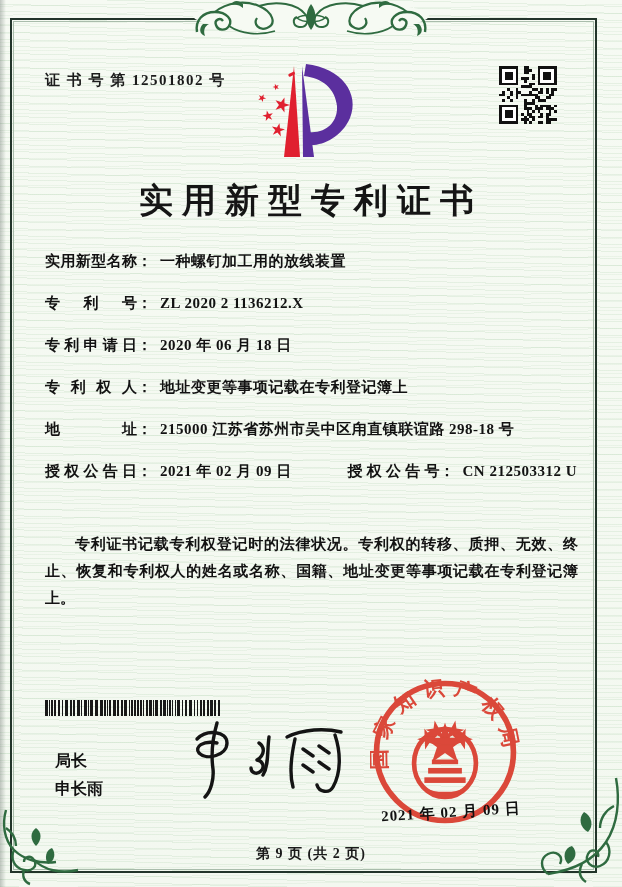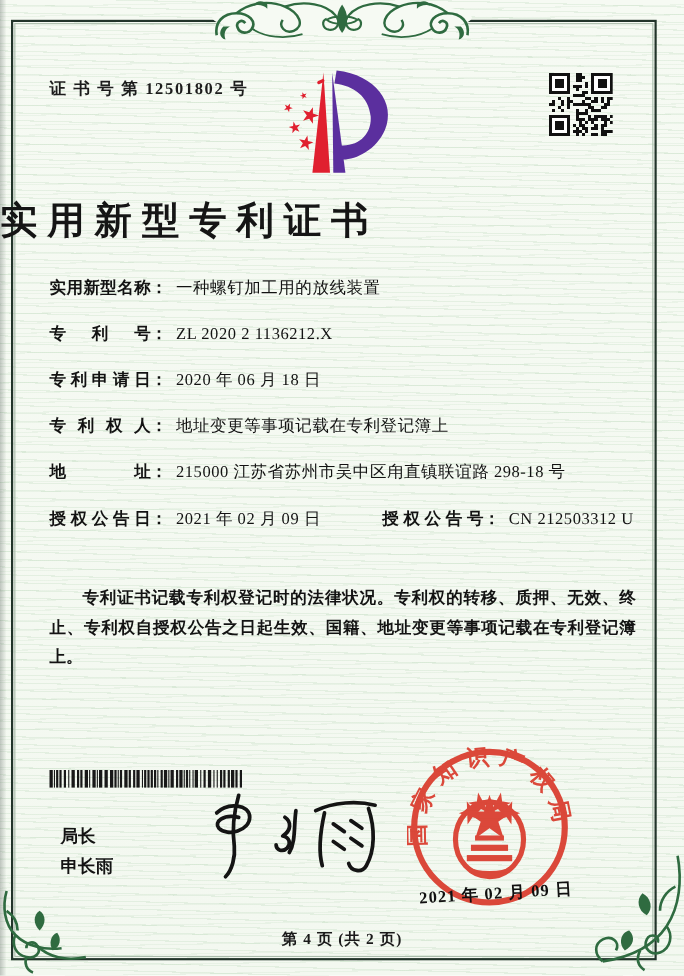--- a/index.html
+++ b/index.html
@@ -14,27 +14,27 @@
       linear-gradient(#f6faf3,#f3f8f0);}
   .edge-shade{position:absolute;left:0;top:0;bottom:0;width:6px;
     background:linear-gradient(90deg,rgba(90,100,95,.35),rgba(90,100,95,0));}
   
   .frame{position:absolute;left:10px;top:18px;right:25px;bottom:14px;
     border:2px solid var(--frame-dark);}
   .frame-inner{position:absolute;inset:1px;border:1px solid #a9bcab;}
   .content{position:absolute;inset:0;}
   .abs{position:absolute;}
   .certno{left:45px;top:71px;font-size:15px;font-weight:700;color:#1c1c1c;letter-spacing:1.5px;}
-  .title{left:0;right:0;top:178px;text-align:left;font-size:34px;font-weight:700;
+  .title{left:0;right:0;top:178px;text-align:center;font-size:34px;font-weight:700;
     color:#151515;letter-spacing:9px;}
   .fields{left:45px;top:252px;right:40px;font-size:15px;color:#121212;}
   .frow{height:18px;margin-bottom:24px;white-space:nowrap;}
   .flabel{display:inline-block;width:92px;text-align:justify;text-align-last:justify;font-weight:700;}
   .fcolon{font-weight:700;margin-right:8px;}
-  .fvalue{font-weight:400;letter-spacing:.5px;}
+  .fvalue{font-weight:700;letter-spacing:.5px;}
   .dual .pair{display:inline-block;}
   .dual .pair.second{margin-left:52px;}
   .bodytext{left:45px;top:531px;width:533px;font-size:15px;line-height:27px;
     color:#131313;font-weight:600;text-align:justify;}
   .bodytext p{margin:0;text-indent:2em;}
   .barcode{left:45px;top:700px;width:176px;height:16px;}
   .barcode i{position:absolute;top:0;bottom:0;background:#181818;}
   .director{left:55px;top:747px;font-size:16px;font-weight:700;color:#131313;line-height:28px;}
   .sig{left:183px;top:713px;}
   .seal{left:370px;top:677px;opacity:.92;}
@@ -280,21 +280,21 @@
       <span class="pair">
         <span class="flabel">授权公告日</span><span class="fcolon">：</span><span class="fvalue">2021 年 02 月 09 日</span>
       </span>
       <span class="pair second">
         <span class="flabel">授权公告号</span><span class="fcolon">：</span><span class="fvalue">CN 212503312 U</span>
       </span>
     </div>
   </div>
 
   <div class="abs bodytext">
-    <p>专利证书记载专利权登记时的法律状况。专利权的转移、质押、无效、终止、专利权自授权公告之日起生效、国籍、地址变更等事项记载在专利登记簿上。</p>
+    <p>专利证书记载专利权登记时的法律状况。专利权的转移、质押、无效、终止、恢复和专利权人的姓名或名称、国籍、地址变更等事项记载在专利登记簿上。</p>
   </div>
 
   <div class="abs barcode">
       <i style="left:0px;width:3px"></i>
       <i style="left:4px;width:1px"></i>
       <i style="left:6px;width:2px"></i>
       <i style="left:9px;width:2px"></i>
       <i style="left:13px;width:2px"></i>
       <i style="left:17px;width:1px"></i>
       <i style="left:20px;width:3px"></i>
@@ -381,15 +381,15 @@
         <rect x="66" y="88" width="28" height="5" stroke="none"></rect>
         <rect x="62" y="97" width="36" height="6" stroke="none"></rect>
         <rect x="58" y="107" width="44" height="6" stroke="none"></rect>
         <path d="M60,120 C66,126 94,126 100,120" fill="none" stroke-width="4"></path>
       </g>
     </svg>
   </div>
 
   <div class="abs sealdate">2021 年 02 月 09 日</div>
 
-  <div class="abs pagefooter">第 4 页 (共 2 页)</div>
+  <div class="abs pagefooter">第 9 页 (共 2 页)</div>
 
 </div>
 
 </body></html>

